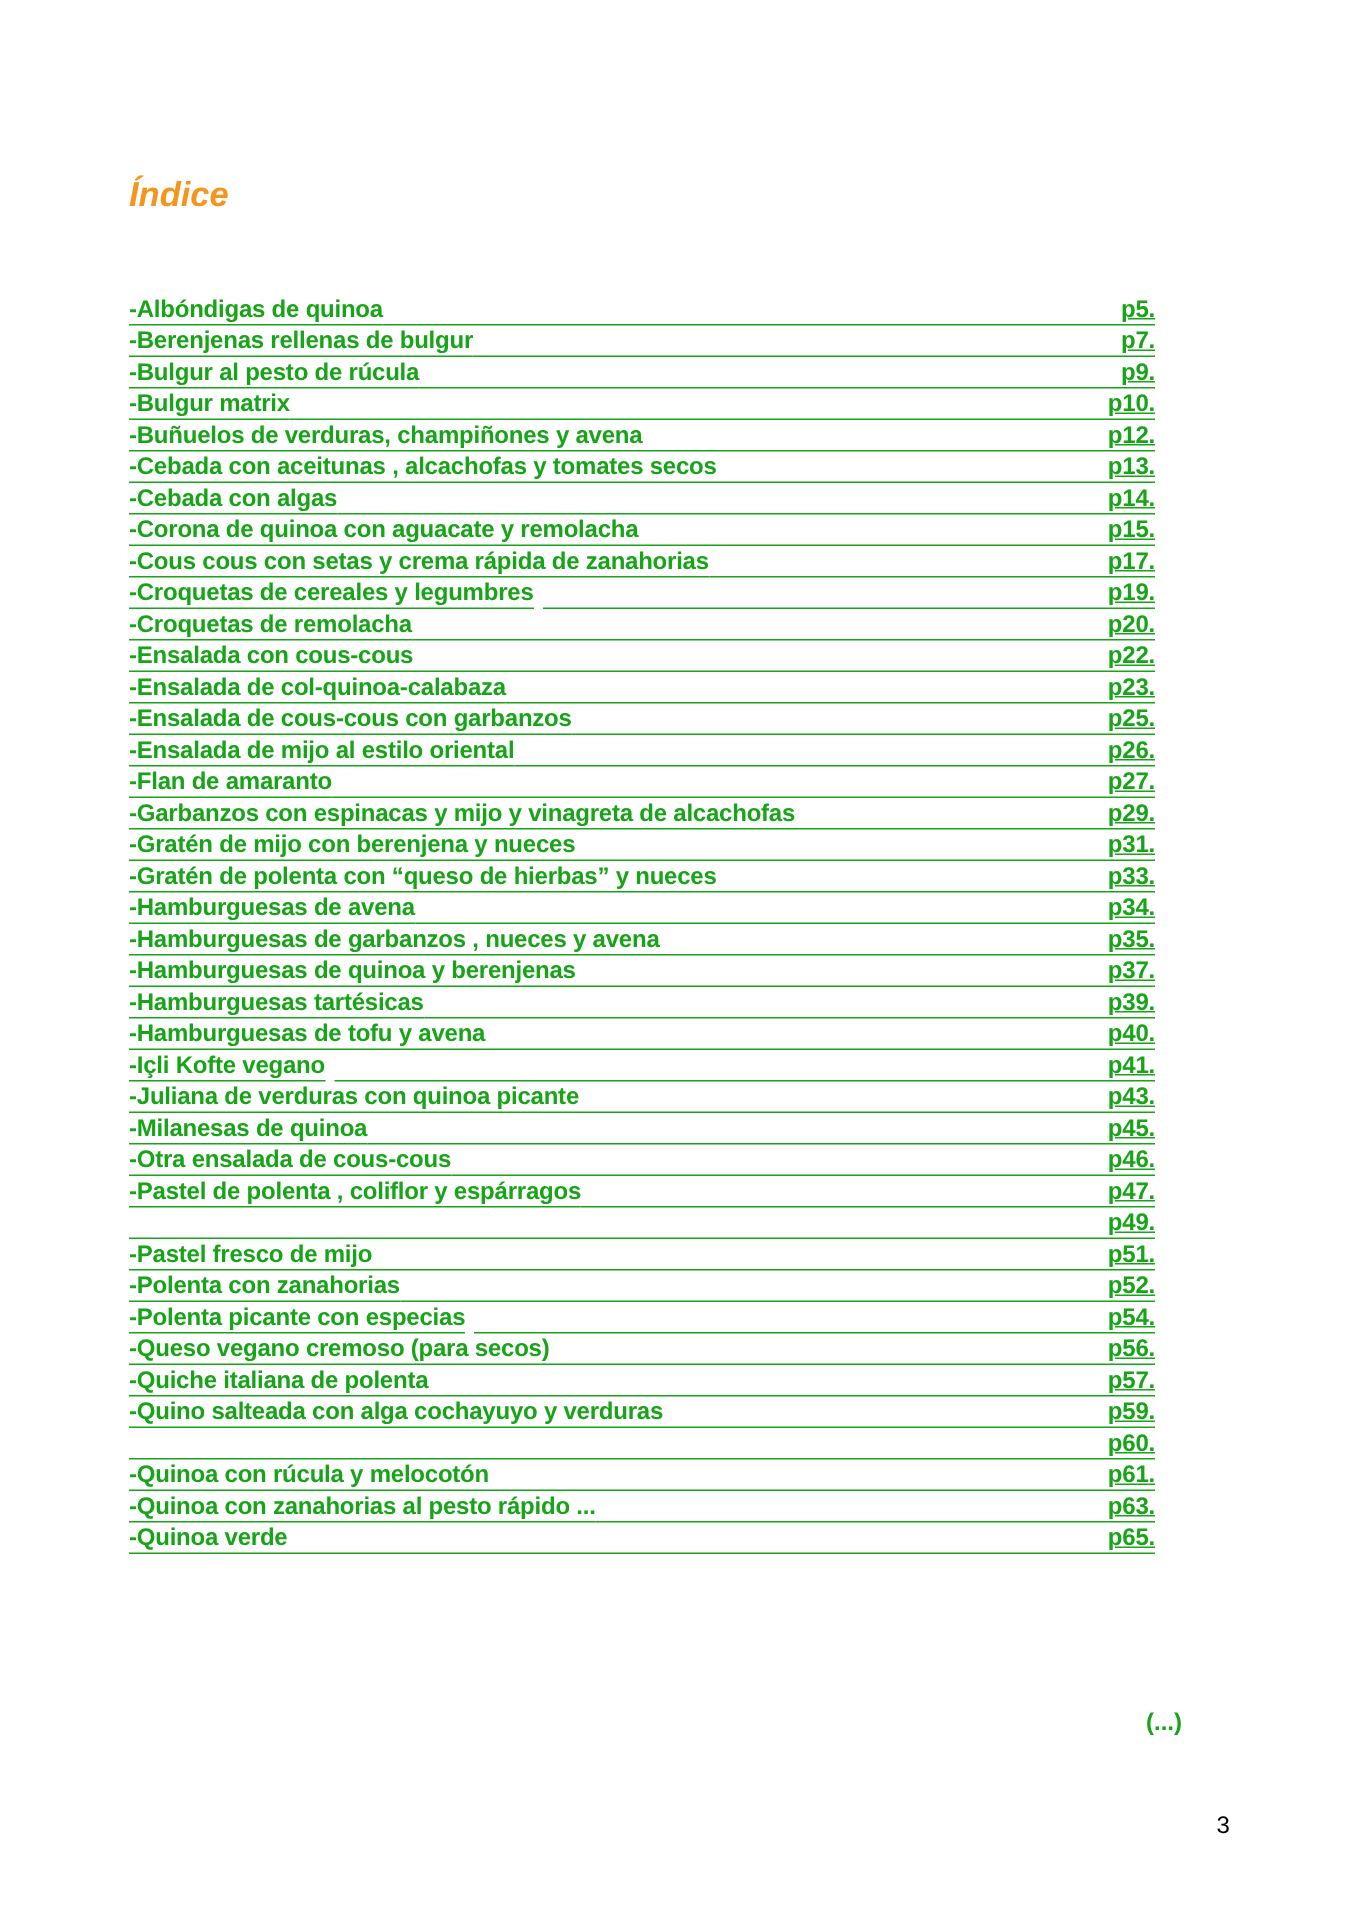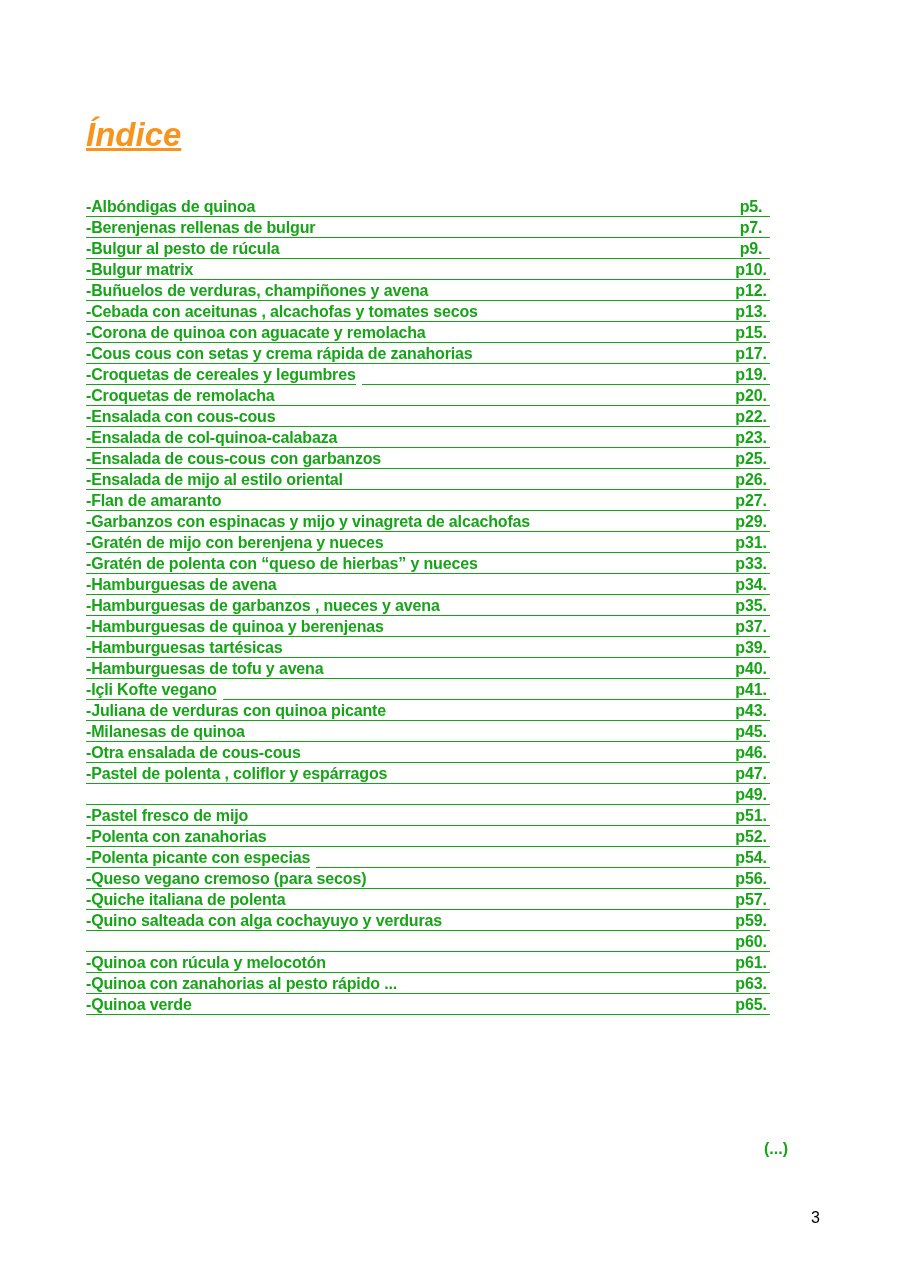--- a/index.html
+++ b/index.html
@@ -17,27 +17,26 @@
     .page {
       position: absolute;
       left: 0; top: 0;
       width: 905px; height: 1280px;
       background: #ffffff;
     }
     .title {
       position: absolute;
       left: 86px;
       top: 116px;
-      font-size: 33px;
+      font-size: 23px;
       font-weight: bold;
       font-style: italic;
       color: #f7941d;
       margin: 0;
       letter-spacing: 0px;
-      text-decoration: underline;
     }
     .toc {
       position: absolute;
       left: 86px;
       top: 196px;
       width: 684px;
       margin: 0;
       padding: 0;
       list-style: none;
     }
@@ -61,23 +60,24 @@
     .toc-leader {
       flex: 1 1 auto;
       border-bottom: 1.5px solid #18a418;
       height: 0;
       margin-bottom: 0px;
     }
     .toc-leader.gap { margin-left: 6px; }
     .toc-page {
       flex: 0 0 auto;
       width: 38px;
-      text-align: center;
+      text-align: right;
       border-bottom: 1.5px solid #18a418;
       letter-spacing: -0.15px;
+      text-decoration: underline;
     }
     .ellipsis {
       position: absolute;
       left: 764px;
       top: 1140px;
       font-size: 16px;
       font-weight: bold;
       color: #18a418;
     }
     .page-number {
@@ -119,20 +119,25 @@
         <span class="toc-title">-Buñuelos de verduras, champiñones y avena</span>
         <span class="toc-leader"></span>
         <span class="toc-page">p12.</span>
       </li>
       <li class="toc-row">
         <span class="toc-title">-Cebada con aceitunas , alcachofas y tomates secos</span>
         <span class="toc-leader"></span>
         <span class="toc-page">p13.</span>
       </li>
       <li class="toc-row">
+        <span class="toc-title">-Cebada con algas</span>
+        <span class="toc-leader"></span>
+        <span class="toc-page">p14.</span>
+      </li>
+      <li class="toc-row">
         <span class="toc-title">-Corona de quinoa con aguacate y remolacha</span>
         <span class="toc-leader"></span>
         <span class="toc-page">p15.</span>
       </li>
       <li class="toc-row">
         <span class="toc-title">-Cous cous con setas y crema rápida de zanahorias</span>
         <span class="toc-leader"></span>
         <span class="toc-page">p17.</span>
       </li>
       <li class="toc-row">

